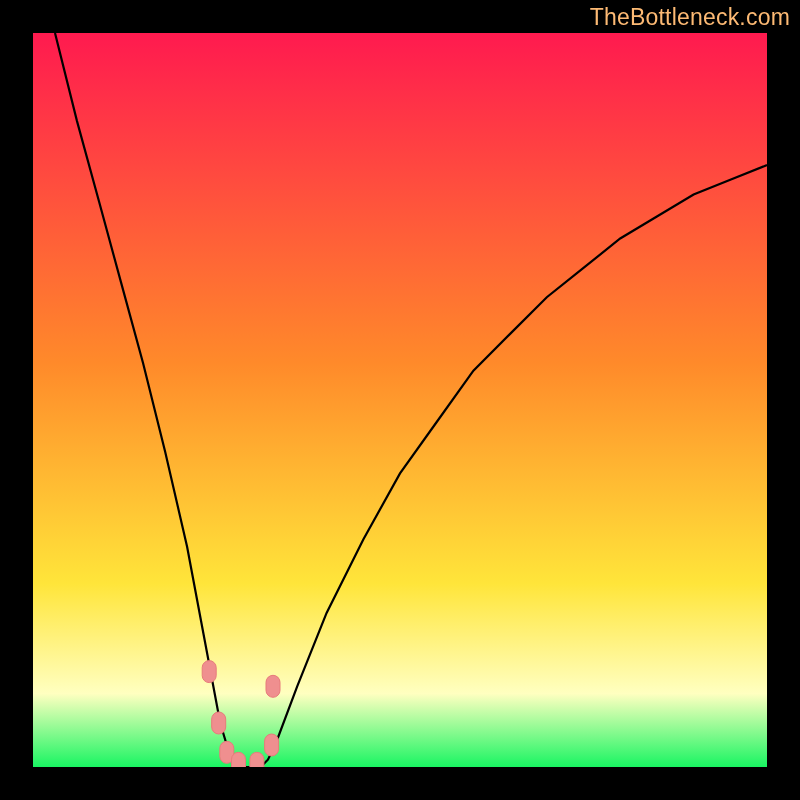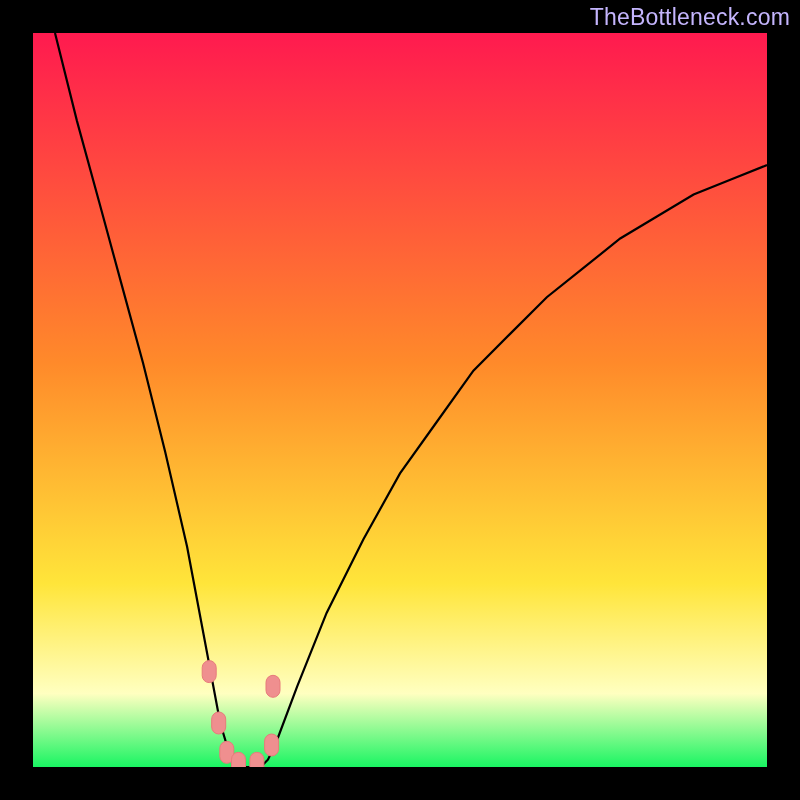--- a/index.html
+++ b/index.html
@@ -23,21 +23,21 @@
     top: 33px;
     left: 33px;
     width: 734px;
     height: 734px;
     overflow: hidden;
   }
   .watermark {
     position: absolute;
     top: 4px;
     right: 10px;
-    color: #c4b5fd;
+    color: #fdba74;
     font-size: 23px;
     letter-spacing: 0.2px;
     font-weight: 400;
   }
   svg { display: block; }
 </style>
 </head>
 <body>
 
 <div class="frame">

